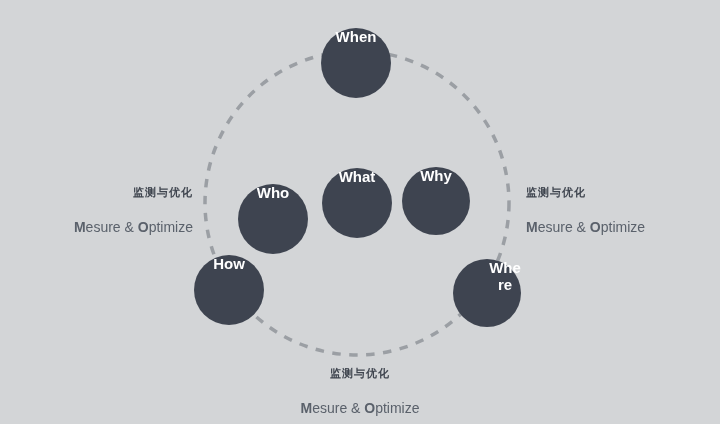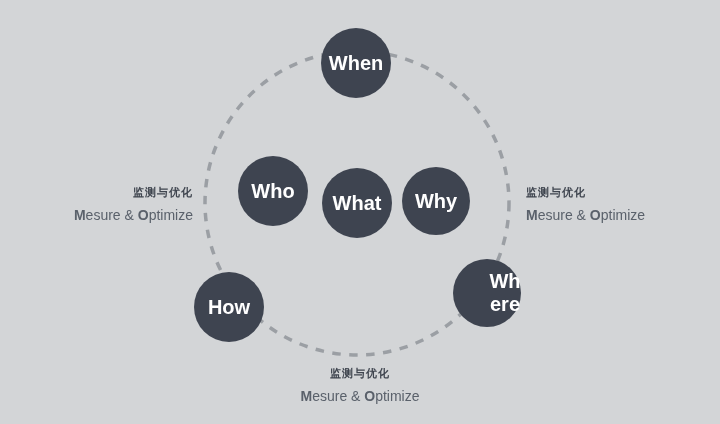--- a/index.html
+++ b/index.html
@@ -19,51 +19,51 @@
     left: 0; top: 0;
   }
   .node {
     position: absolute;
     width: 70px;
     height: 70px;
     border-radius: 50%;
     background: #3e4450;
     color: #ffffff;
     display: flex;
-    align-items: center;
+    align-items: flex-start;
     justify-content: center;
-    font-size: 20px;
+    font-size: 15px;
     font-weight: bold;
     text-align: center;
     line-height: 1.15;
   }
   .node-when  { left: 321px; top: 28px; }
-  .node-who   { left: 238px; top: 156px; }
+  .node-who   { left: 238px; top: 184px; }
   .node-what  { left: 322px; top: 168px; }
   .node-why   { left: 402px; top: 167px; width: 68px; height: 68px; }
-  .node-how   { left: 194px; top: 272px; }
+  .node-how   { left: 194px; top: 255px; }
   .node-where { left: 453px; top: 259px; width: 68px; height: 68px; }
   .node-where .node-label {
     display: inline-block;
     width: 40px;
     word-break: break-all;
     margin-left: 36px;
   }
   .measure-label { position: absolute; }
   .measure-label .zh {
     font-size: 11px;
     font-weight: bold;
     color: #3f454f;
     letter-spacing: 1px;
     line-height: 1.2;
   }
   .measure-label .en {
     font-size: 14px;
     color: #5a616b;
-    margin-top: 8px;
+    margin-top: 20px;
     line-height: 1.2;
   }
   .measure-label .en b { font-weight: bold; }
   .measure-left  { right: 527px; top: 186px; text-align: right; }
   .measure-right { left: 526px;  top: 186px; text-align: left; }
   .measure-bottom { left: 0; right: 0; top: 367px; text-align: center; }
 </style>
 </head>
 <body>
 

